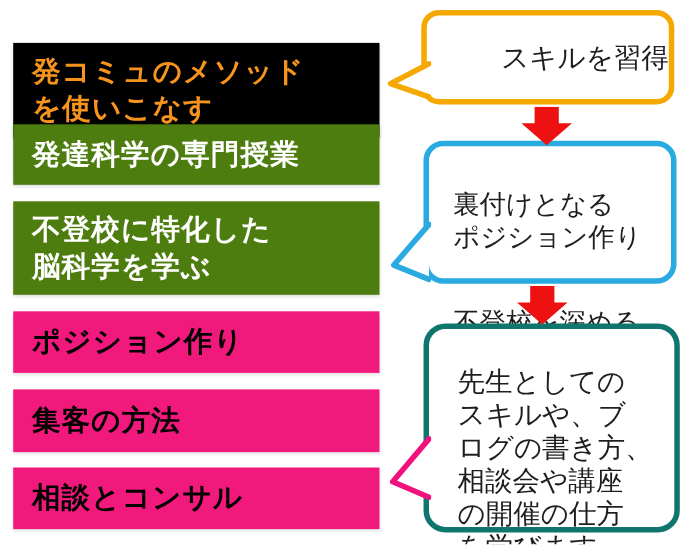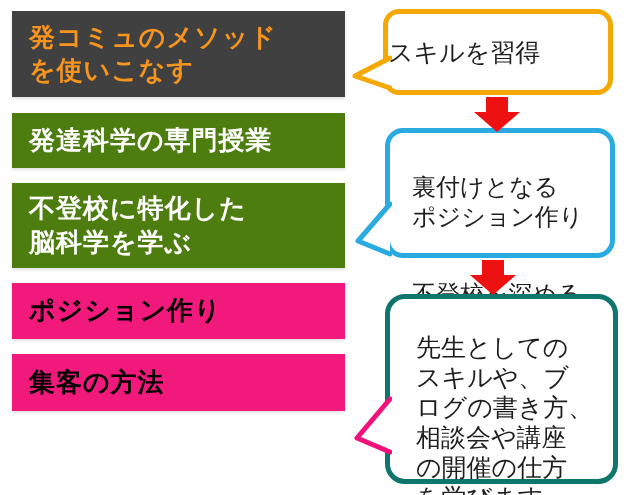--- a/index.html
+++ b/index.html
@@ -8,37 +8,37 @@
     font-family:"Liberation Sans","DejaVu Sans",sans-serif;
   }
   
   .box{
     position:absolute;left:12px;width:333px;box-sizing:border-box;
     display:flex;flex-direction:column;justify-content:center;
     padding-left:17px;font-weight:bold;font-size:26px;line-height:1.27;
     white-space:pre-line;letter-spacing:1px;
     box-shadow:0 2px 3px rgba(0,0,0,0.12);
   }
-  .box.yellow{background:#404040;color:#F7941D;}
+  .box.yellow{background:#000000;color:#F7941D;margin-top:28px;}
   .box.blue{background:#4d7c0f;color:#FFFFFF;}
   .box.pink{background:#F2197C;color:#000000;}
   #lb1{top:11px;height:86px;}
   #lb2{top:113px;height:55px;}
   #lb3{top:183px;height:85px;}
   #lb4{top:283px;height:56px;}
   #lb5{top:354px;height:57px;}
   #lb6{top:425px;height:56px;}
   
   .bubble{
     position:absolute;background:#fff;box-sizing:border-box;color:#1E1E1E;
   }
   #bub1{
     left:383px;top:9px;width:230px;height:86px;
     border:5px solid #F5A800;border-radius:16px;
-    display:flex;align-items:center;justify-content:flex-start;font-size:25px;
+    display:flex;align-items:center;justify-content:flex-end;font-size:25px;
   }
   #bub2{
     left:385px;top:128px;width:230px;height:130px;
     border:5px solid #29ABE2;border-radius:18px;
     font-size:24px;line-height:30px;padding:9px 0 0 22px;white-space:pre-line;
   }
   #bub2 .para2{margin-top:17px;}
   #bub3{
     left:385px;top:294px;width:233px;height:190px;
     border:5px solid #0f766e;border-radius:20px;
@@ -57,20 +57,21 @@
 
 <div id="canvas">
 
   <div class="box yellow" id="lb1">発コミュのメソッド
 を使いこなす</div>
   <div class="box blue" id="lb2">発達科学の専門授業</div>
   <div class="box blue" id="lb3">不登校に特化した
 脳科学を学ぶ</div>
   <div class="box pink" id="lb4">ポジション作り</div>
   <div class="box pink" id="lb5">集客の方法</div>
+  <div class="box pink" id="lb6">相談とコンサル</div>
 
   <div class="bubble" id="bub1">
     <span>スキルを習得</span>
   </div>
   <svg class="tail" id="tail1" width="42" height="42" viewBox="0 0 42 42">
     <path d="M40,8 L5,26 L40,38" fill="#FFFFFF" stroke="#F5A800" stroke-width="5" stroke-linejoin="round" stroke-linecap="round"></path>
   </svg>
 
   <svg class="arrow" id="arrow1" width="46" height="35" viewBox="0 0 46 35">
     <polygon points="12,0 34,0 34,15 46,15 23,35 0,15 12,15" fill="#EE1111"></polygon>

